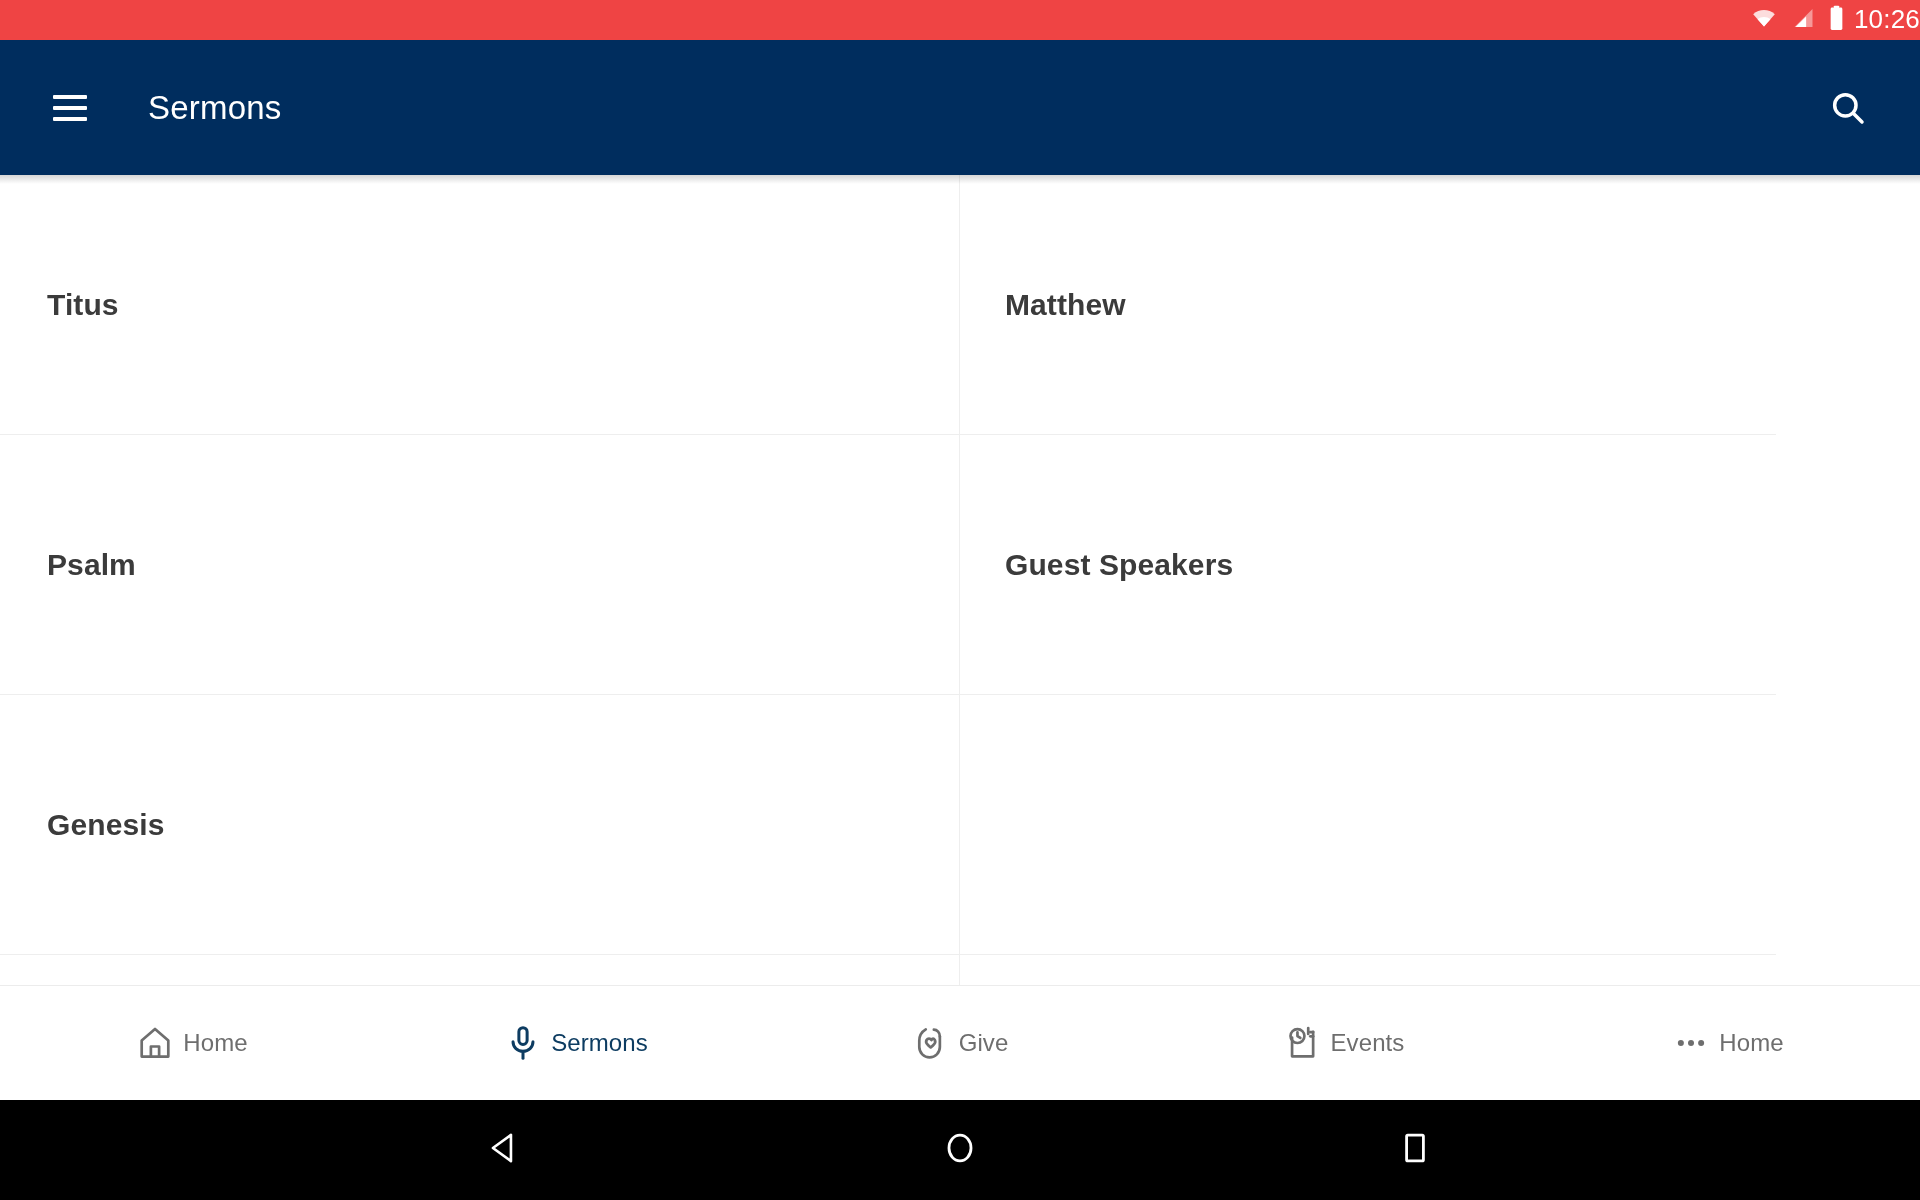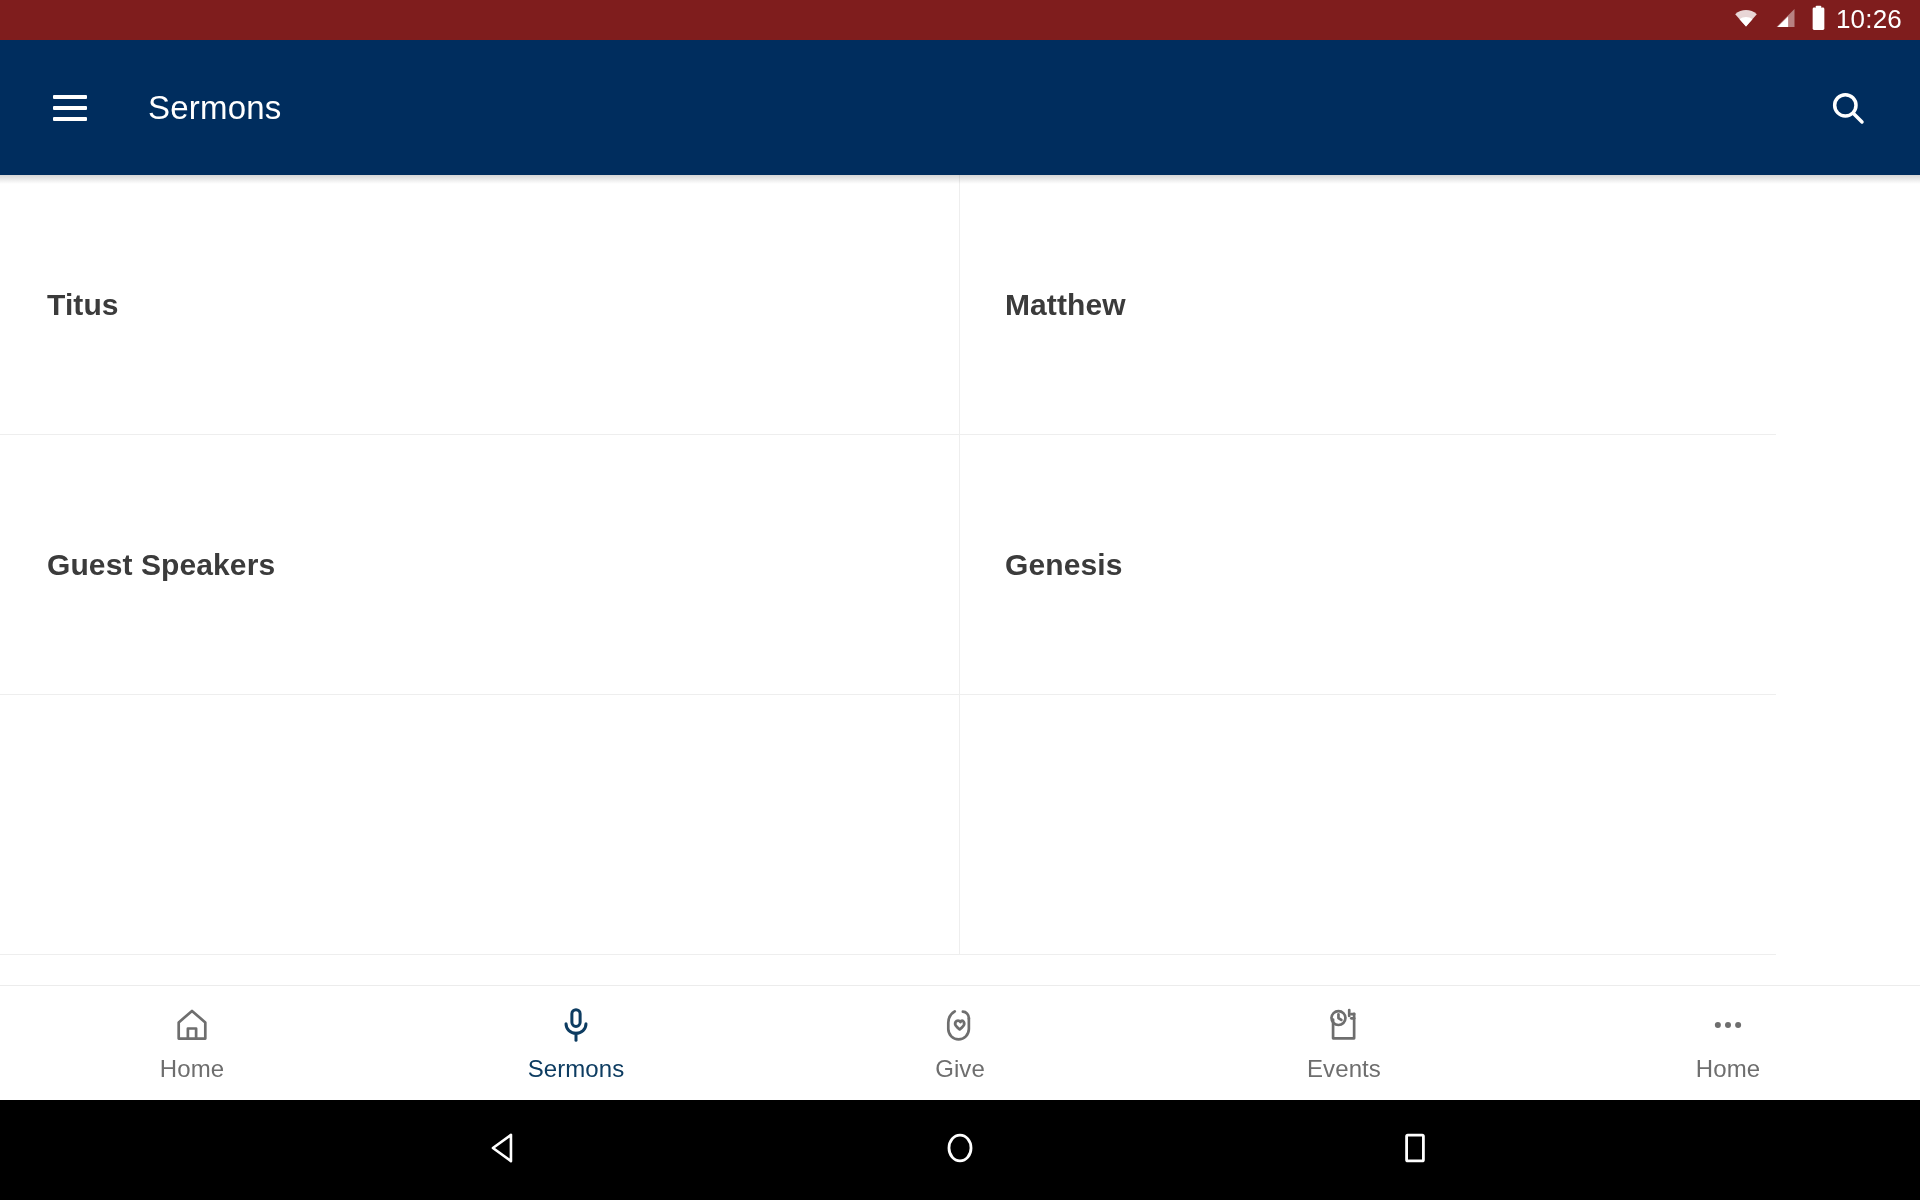--- a/index.html
+++ b/index.html
@@ -7,23 +7,23 @@
     width:1920px; height:1200px;
     background:#ffffff;
     font-family:"Liberation Sans", sans-serif;
     overflow:hidden;
   }
 
   
   .status-bar{
     position:absolute; top:0; left:0;
     width:1920px; height:40px;
-    background:#7f1d1d;
+    background:#ef4444;
     display:flex; align-items:center; justify-content:flex-end;
-    padding-right:18px;
+    padding-right:0;
   }
   .status-icons{ display:flex; align-items:center; gap:11px; }
   .status-time{
     color:#ffffff; font-size:26px; font-weight:400;
     letter-spacing:.2px; margin-left:9px; line-height:1;
     position:relative; top:-1px;
   }
 
   
   .app-bar{
@@ -90,21 +90,21 @@
   
   .bottom-nav{
     position:absolute; top:985px; left:0;
     width:1920px; height:115px;
     background:#ffffff;
     border-top:1.5px solid #ececec;
     display:flex; align-items:center;
   }
   .nav-item{
     flex:1; height:100%;
-    display:flex; flex-direction:column;
+    display:flex; flex-direction:row;
     align-items:center; justify-content:center;
     gap:9px; cursor:pointer;
   }
   .nav-icon{
     height:42px; display:flex;
     align-items:center; justify-content:center;
   }
   .nav-label{
     font-size:24px; font-weight:400;
     color:#6e6e6e; letter-spacing:.1px;
@@ -176,20 +176,23 @@
 
     <div class="grid-cell">
       <span class="grid-cell-label">Titus</span>
     </div>
 
 
     <div class="grid-cell">
       <span class="grid-cell-label">Matthew</span>
     </div>
 
+    <div class="grid-cell">
+      <span class="grid-cell-label">Psalm</span>
+    </div>
 
     <div class="grid-cell">
       <span class="grid-cell-label">Guest Speakers</span>
     </div>
 
     <div class="grid-cell">
       <span class="grid-cell-label">Genesis</span>
     </div>
 
     <div class="grid-cell"></div>

